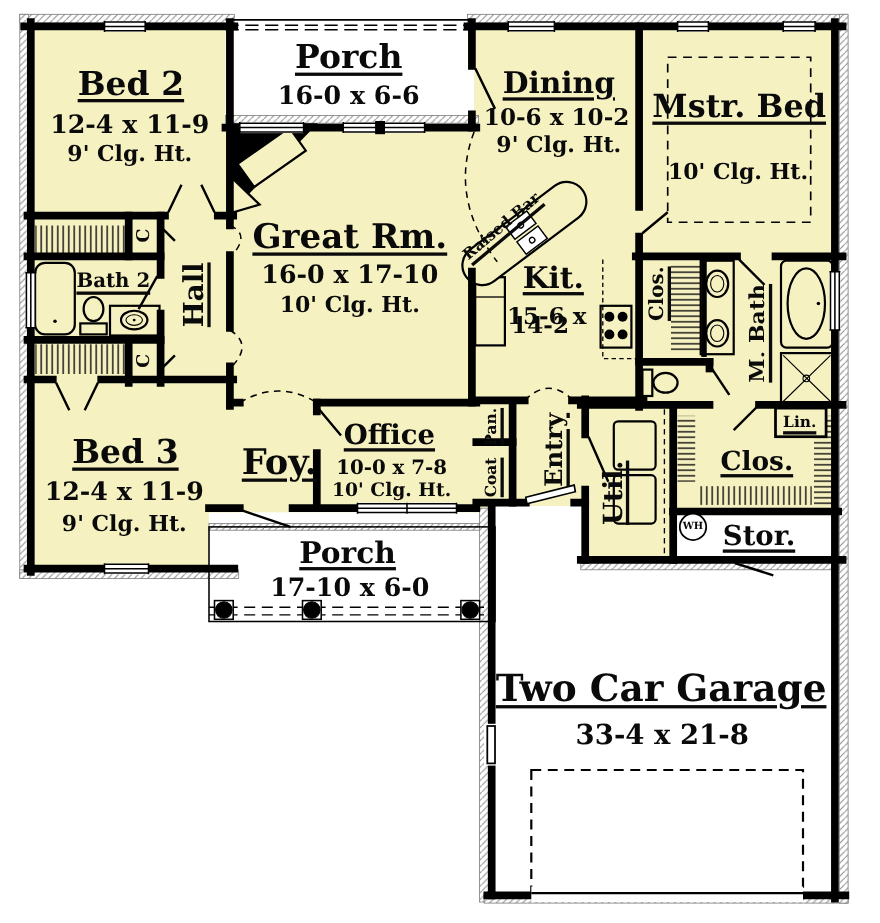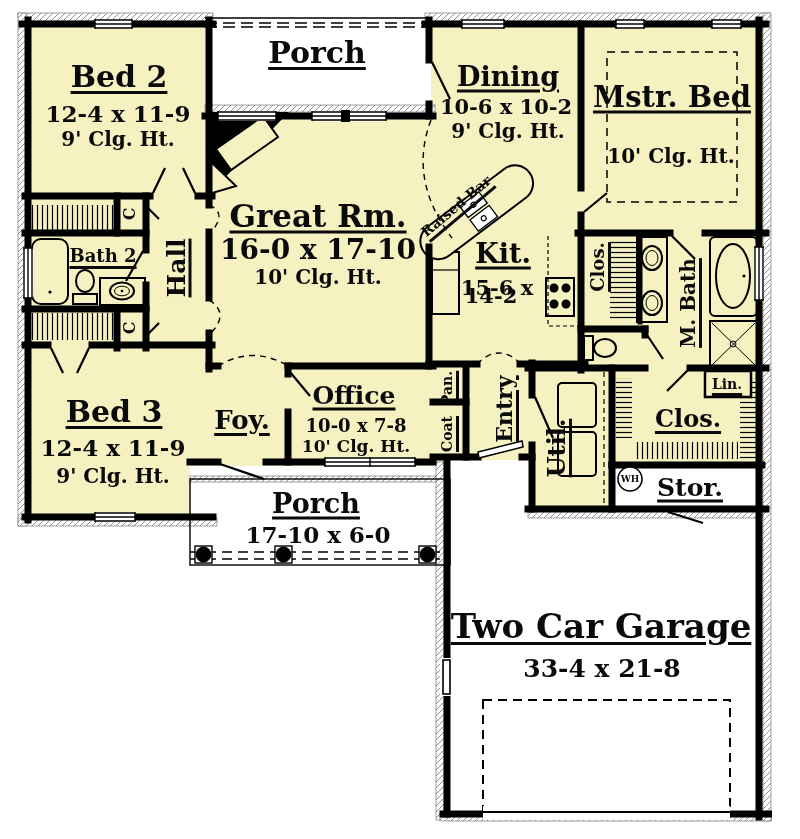--- a/index.html
+++ b/index.html
@@ -285,49 +285,50 @@
         </g>
   </g>
   <circle cx="630" cy="479" r="12" fill="#fff" stroke="#000" stroke-width="1.6"></circle>
 </svg>
 
   <div class="lbl u" style="left:119px;top:77px;font-size:30px">Bed 2</div>
   <div class="lbl" style="left:118px;top:113px;font-size:23px">12-4 x 11-9</div>
   <div class="lbl" style="left:118px;top:139px;font-size:20px">9' Clg. Ht.</div>
 
   <div class="lbl u" style="left:317px;top:53px;font-size:30px">Porch</div>
+  <div class="lbl" style="left:317px;top:87px;font-size:23px">16-0 x 6-6</div>
 
   <div class="lbl u" style="left:508px;top:76px;font-size:27px">Dining</div>
   <div class="lbl" style="left:506px;top:106px;font-size:21px">10-6 x 10-2</div>
   <div class="lbl" style="left:508px;top:131px;font-size:20px">9' Clg. Ht.</div>
 
   <div class="lbl u" style="left:672px;top:97px;font-size:29px">Mstr. Bed</div>
   <div class="lbl" style="left:671px;top:156px;font-size:20px">10' Clg. Ht.</div>
 
   <div class="lbl u" style="left:318px;top:216px;font-size:31px">Great Rm.</div>
-  <div class="lbl" style="left:318px;top:250px;font-size:28px">16-0 x 17-10</div>
+  <div class="lbl" style="left:318px;top:250px;font-size:23px">16-0 x 17-10</div>
   <div class="lbl" style="left:318px;top:277px;font-size:20px">10' Clg. Ht.</div>
 
   <div class="lbl u" style="left:103px;top:256px;font-size:18px">Bath 2</div>
   <div class="lbl u v" style="left:176px;top:268px;font-size:25px">Hall</div>
 
   <div class="lbl u" style="left:456px;top:206px;font-size:14px;transform:translate(-50%,-50%) rotate(-40deg)">Raised Bar</div>
 
   <div class="lbl u" style="left:503px;top:253px;font-size:27px">Kit.</div>
   <div class="lbl" style="left:497px;top:287px;font-size:21px">15-6 x</div>
   <div class="lbl" style="left:491px;top:295px;font-size:21px">14-2</div>
 
   <div class="lbl u v" style="left:598px;top:267px;font-size:18px">Clos.</div>
   <div class="lbl u v" style="left:688px;top:303px;font-size:20px">M. Bath</div>
 
   <div class="lbl u" style="left:114px;top:412px;font-size:30px">Bed 3</div>
   <div class="lbl" style="left:113px;top:447px;font-size:23px">12-4 x 11-9</div>
   <div class="lbl" style="left:113px;top:476px;font-size:20px">9' Clg. Ht.</div>
 
-  <div class="lbl u" style="left:242px;top:420px;font-size:26px">Foy.</div>
+  <div class="lbl u" style="left:254px;top:420px;font-size:32px">Foy.</div>
 
   <div class="lbl u" style="left:354px;top:395px;font-size:25px">Office</div>
   <div class="lbl" style="left:356px;top:426px;font-size:18px">10-0 x 7-8</div>
   <div class="lbl" style="left:356px;top:446px;font-size:17px">10' Clg. Ht.</div>
 
   <div class="lbl u v" style="left:447px;top:388px;font-size:14px">Pan.</div>
   <div class="lbl u v" style="left:447px;top:434px;font-size:14px">Coat</div>
   <div class="lbl u v" style="left:504px;top:409px;font-size:22px">Entry</div>
   <div class="lbl u v" style="left:557px;top:448px;font-size:24px">Util.</div>
 

